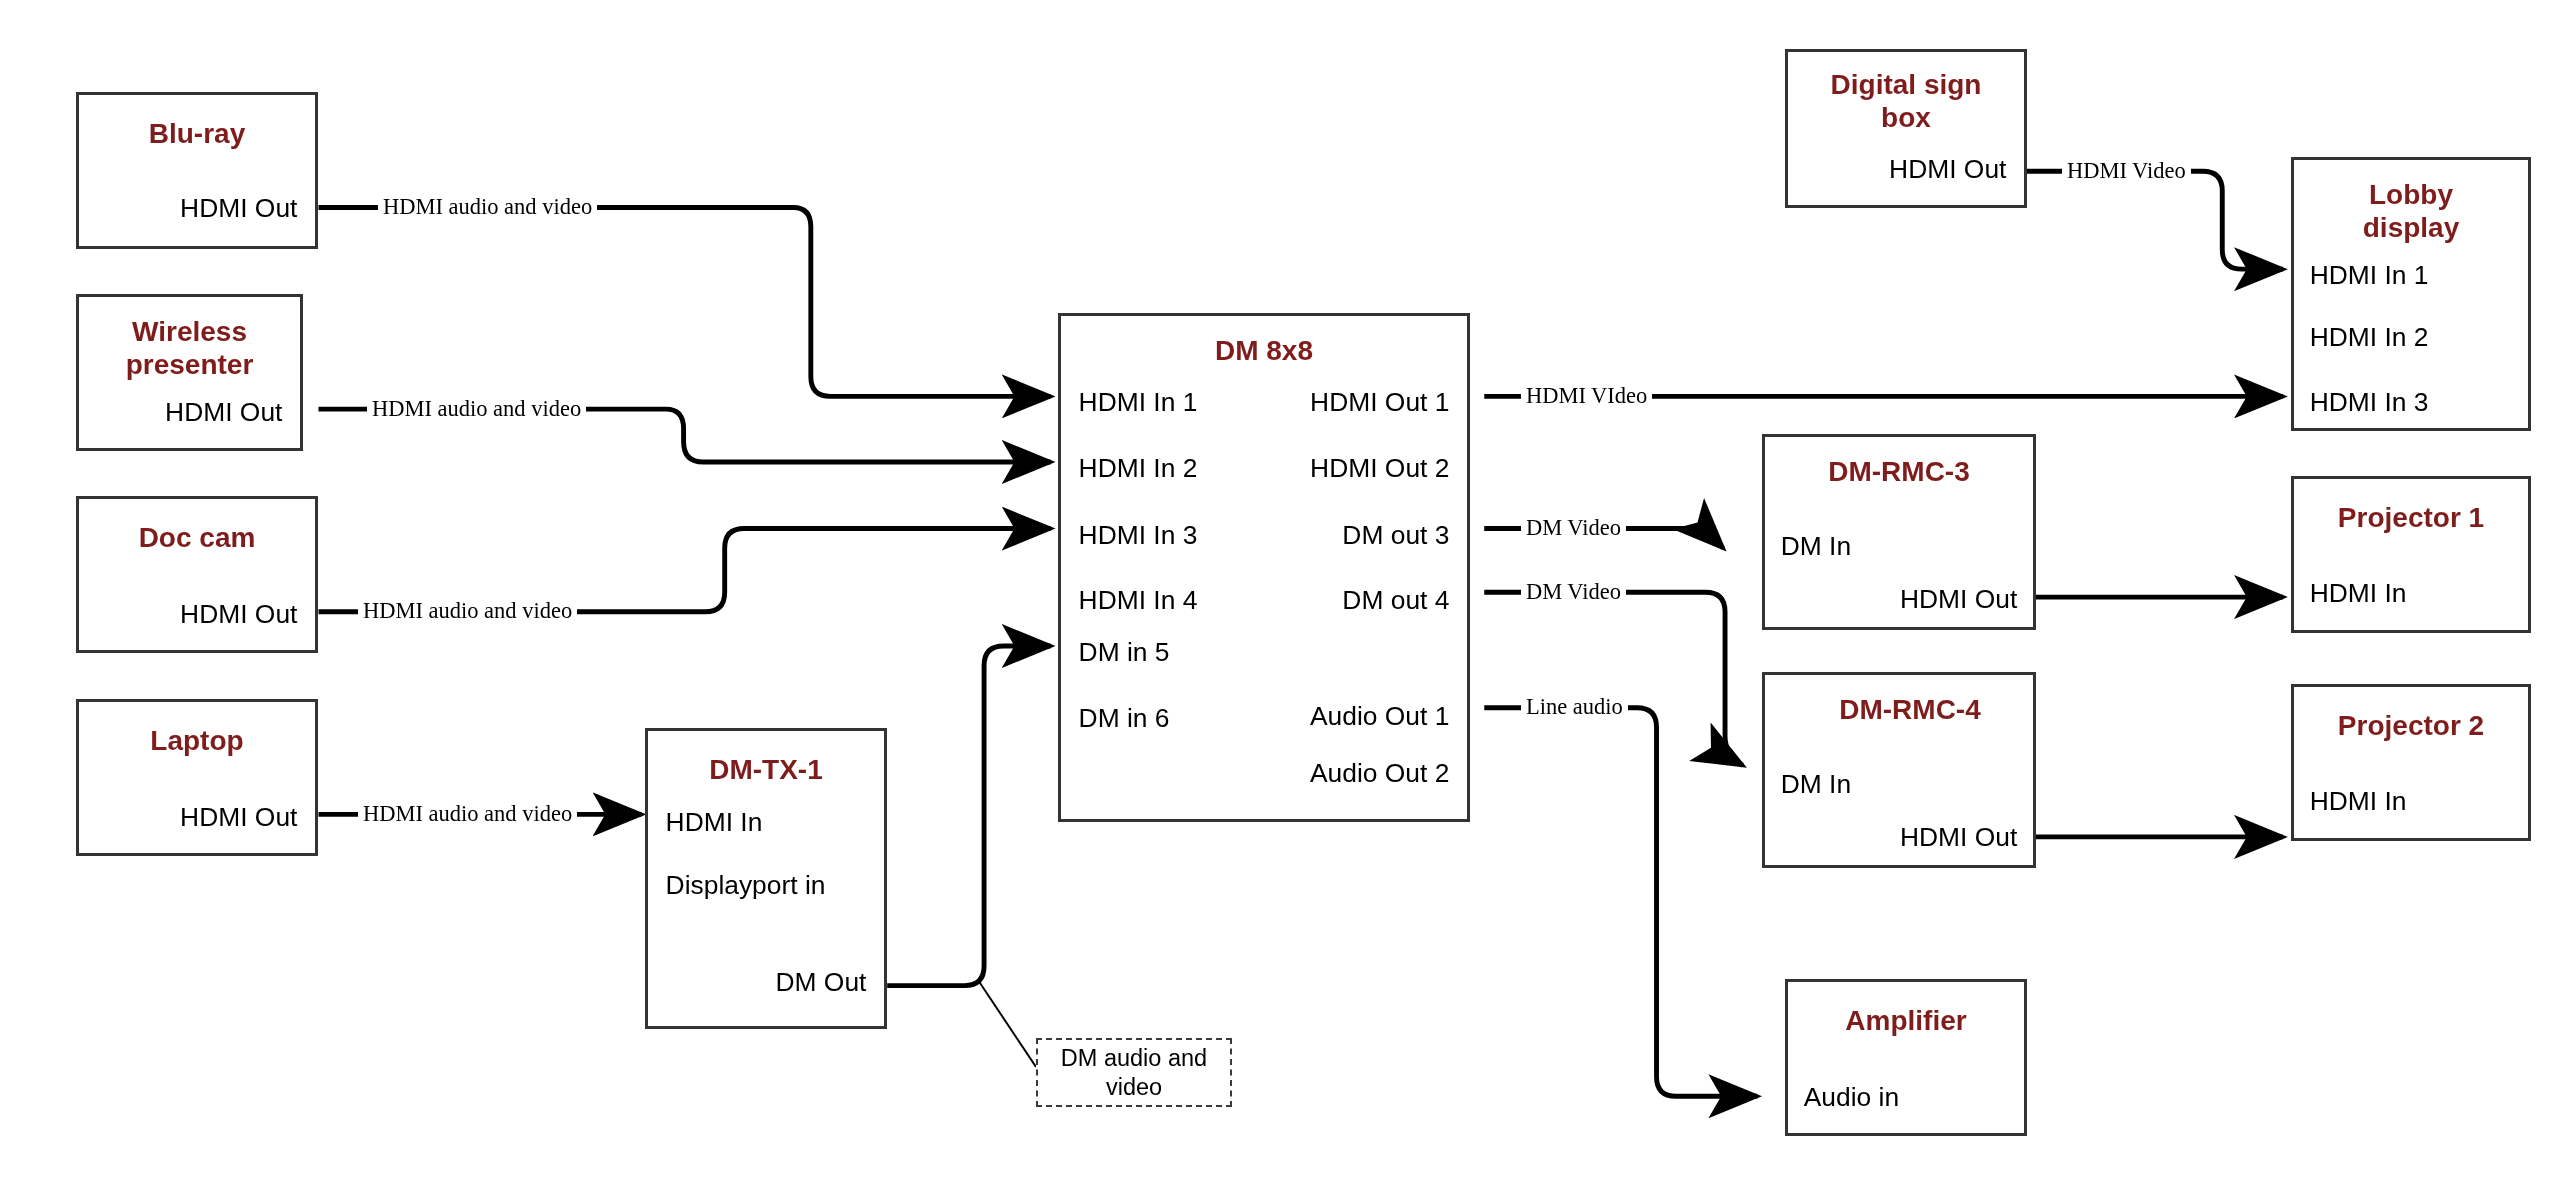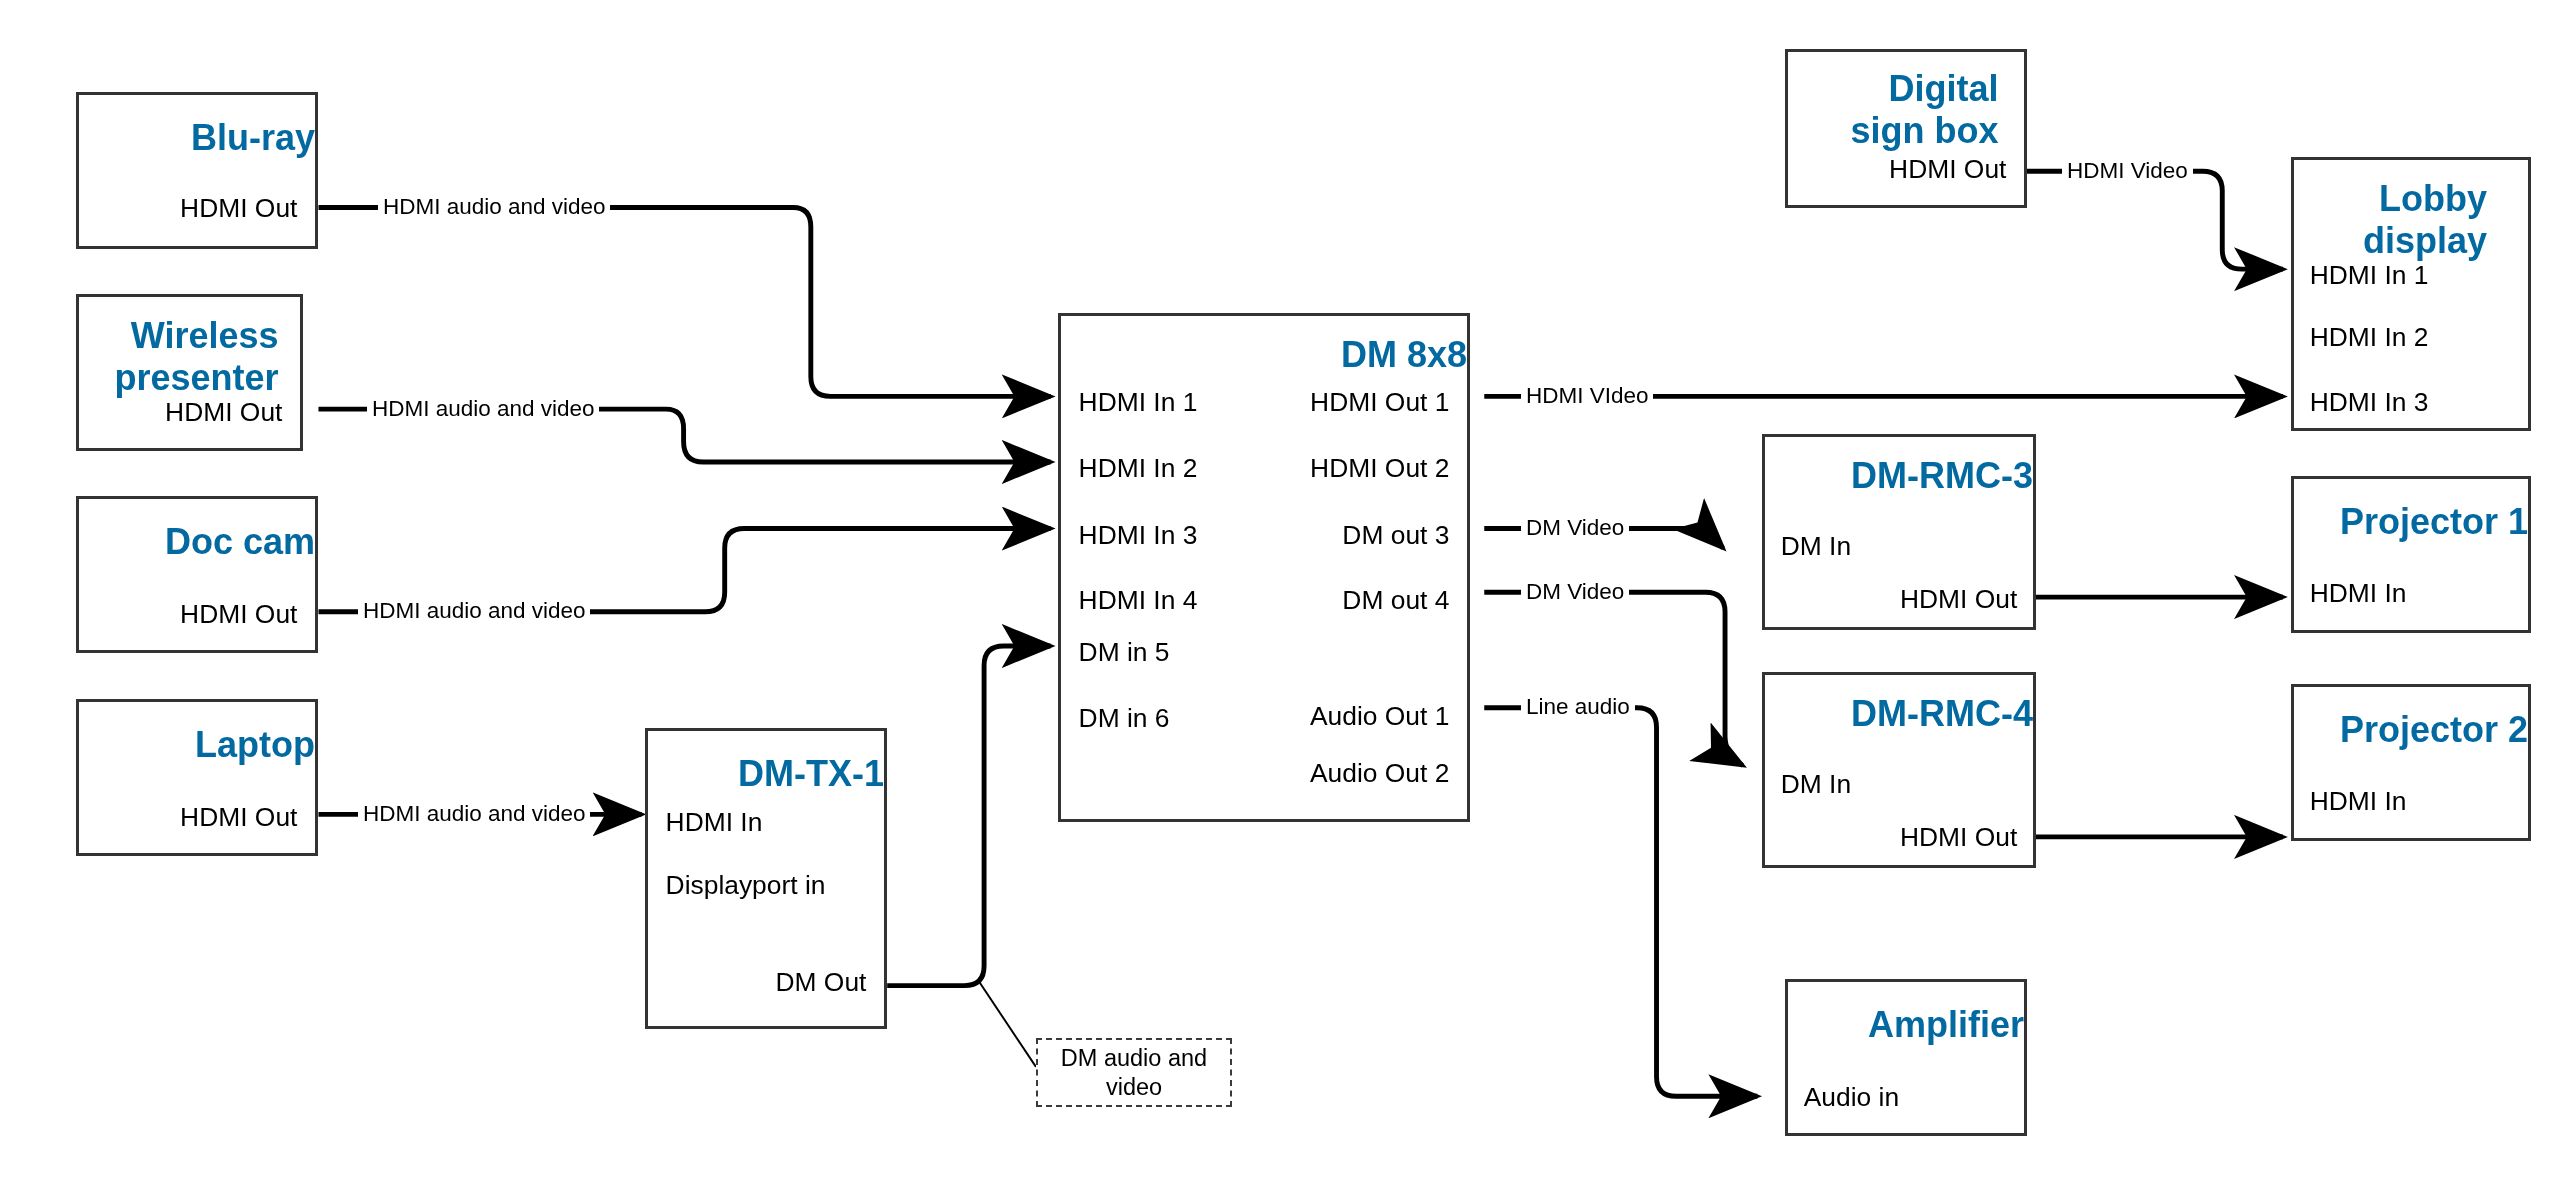--- a/index.html
+++ b/index.html
@@ -30,44 +30,45 @@
     position: absolute;
     box-sizing: border-box;
     border: 3.9px solid #333333;
     background: #ffffff;
     z-index: 3;
   }
   .node .title {
     position: absolute;
     left: 0;
     right: 0;
-    text-align: right;
+    text-align: center;
     font-weight: bold;
-    font-size: 36px;
-    color: #0369a1;
+    font-size: 28px;
+    color: #7f1d1d;
     line-height: 1.18;
   }
   .port {
     position: absolute;
     font-size: 26.4px;
     color: #000000;
     white-space: nowrap;
     line-height: 1;
   }
   .port.left  { text-align: left; }
   .port.right { text-align: right; }
   .wire-label {
     position: absolute;
     font-size: 22.5px;
     color: #000000;
     white-space: nowrap;
     background: #ffffff;
     padding: 0 4.9px;
     line-height: 1;
     z-index: 4;
+    font-family: Liberation Serif, serif;
   }
   .callout {
     position: absolute;
     box-sizing: border-box;
     border: 2px dashed #3a3a3a;
     background: #ffffff;
     font-size: 23.5px;
     color: #000000;
     text-align: center;
     display: flex;

